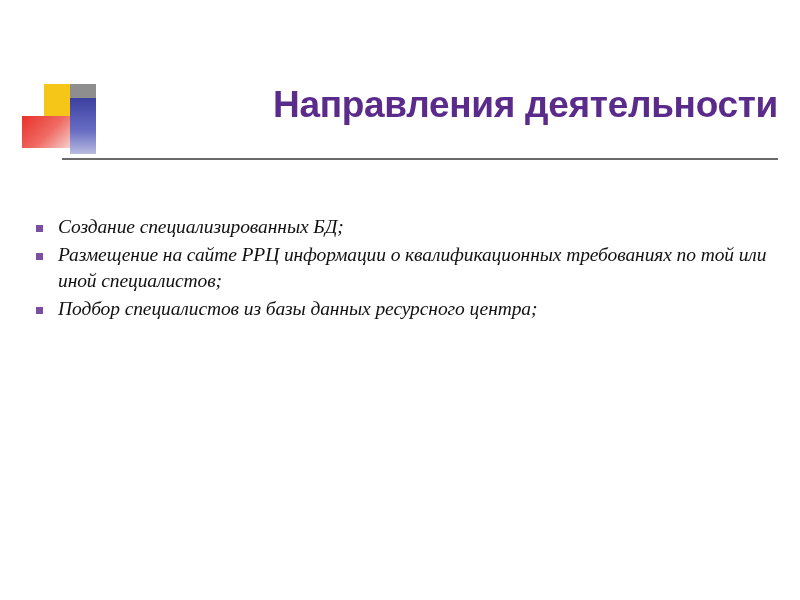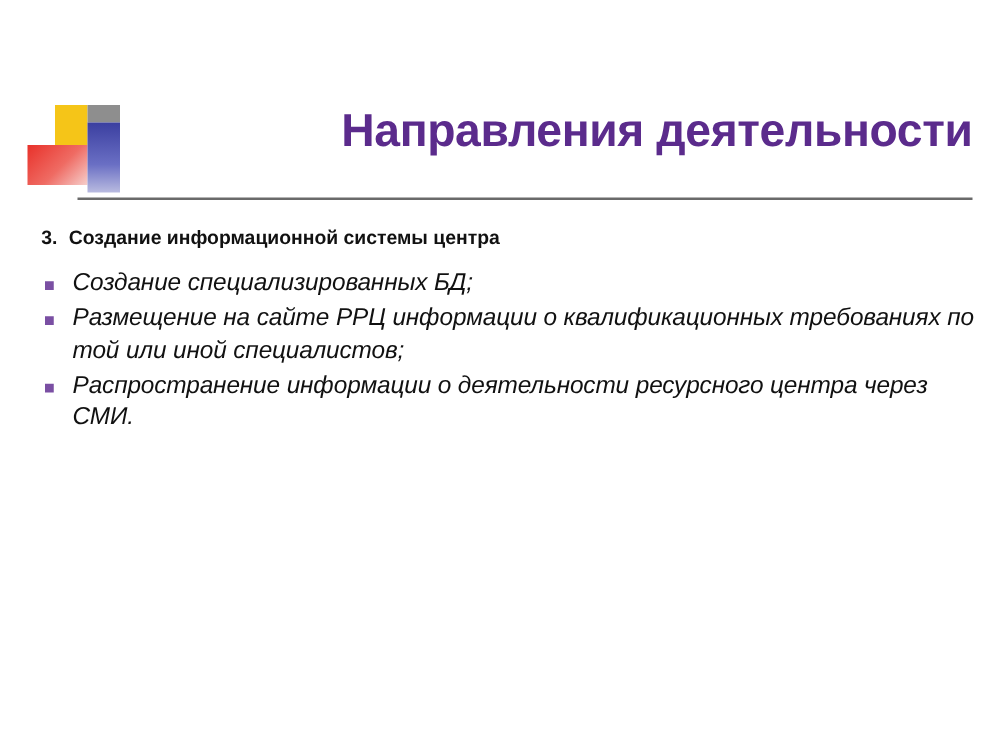--- a/index.html
+++ b/index.html
@@ -121,55 +121,53 @@
     height: 7px;
     background: #7a4fa3;
   }
   .bullet-text {
     flex: 1 1 auto;
     font-size: 19.5px;
     color: #111111;
     line-height: 1.30;
     font-style: italic;
     letter-spacing: -0.1px;
+    font-family: Liberation Serif, serif;
   }
 </style>
 </head>
 <body>
 
 <div class="slide">
 
   <div class="logo-mark">
     <div class="logo-sq sq-yellow"></div>
     <div class="logo-sq sq-red"></div>
     <div class="logo-sq sq-grey"></div>
     <div class="logo-sq sq-blue"></div>
   </div>
 
   <div class="title">Направления деятельности</div>
   <div class="title-rule"></div>
 
-  <div class="subtitle">
-    <span class="num">3.</span><span>Создание информационной системы центра</span>
-  </div>
 
   <div class="bullets">
     <div class="bullet-row">
       <div class="bullet-mark">
           <i></i>
         </div>
       <div class="bullet-text">Создание специализированных БД;</div>
     </div>
     <div class="bullet-row">
       <div class="bullet-mark">
           <i></i>
         </div>
       <div class="bullet-text">Размещение на сайте РРЦ информации о квалификационных требованиях по той или иной специалистов;</div>
     </div>
     <div class="bullet-row">
       <div class="bullet-mark">
           <i></i>
         </div>
-      <div class="bullet-text">Распространение информации о деятельности ресурсного центра через СМИ.</div>
+      <div class="bullet-text">Подбор специалистов из базы данных ресурсного центра;</div>
     </div>
   </div>
 
 </div>
 
 </body></html>

